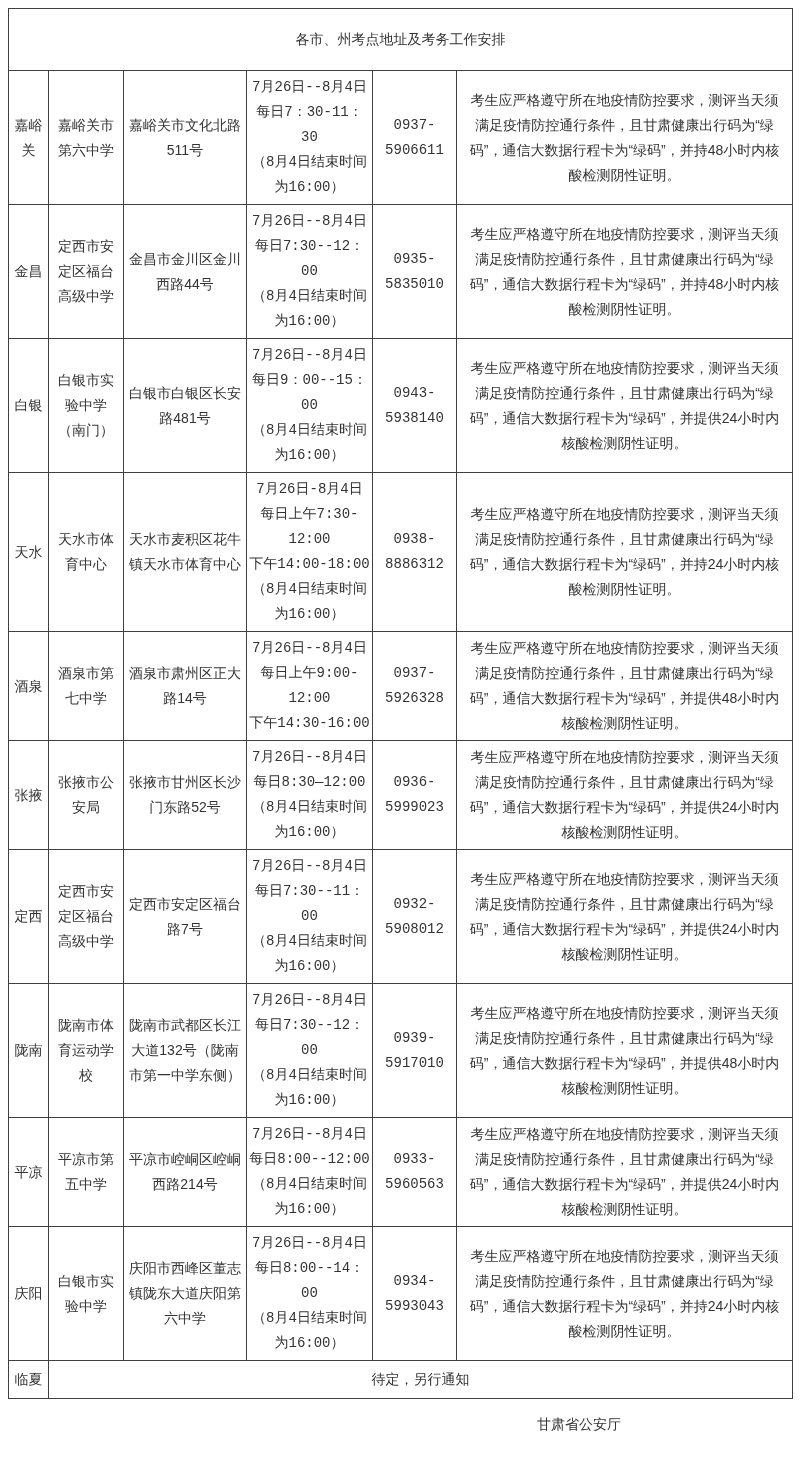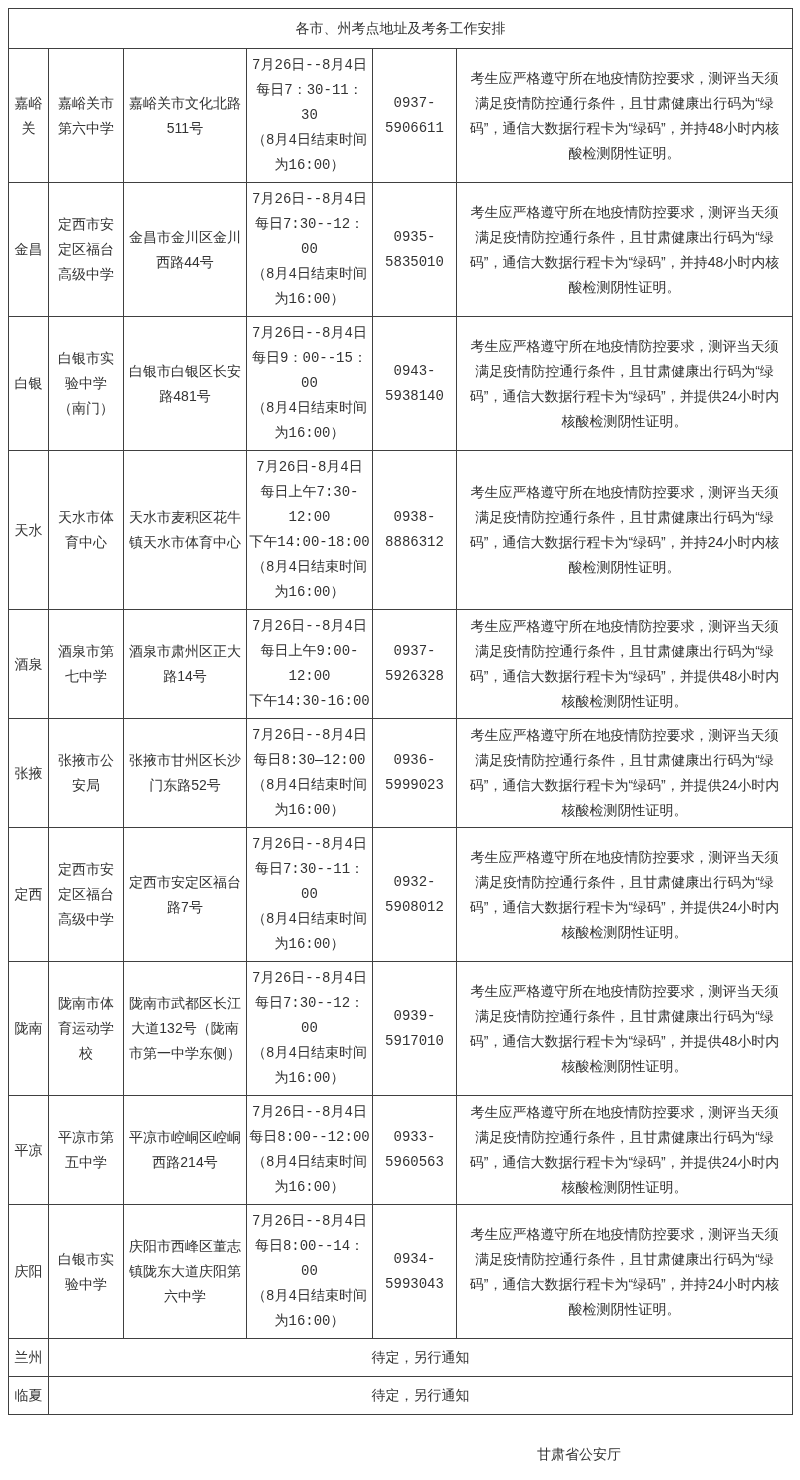--- a/index.html
+++ b/index.html
@@ -17,28 +17,28 @@
   }
   td {
     border: 1px solid #404040;
     text-align: center;
     vertical-align: middle;
     font-size: 14px;
     line-height: 25px;
     padding: 4px;
     word-break: break-word;
   }
-  tr.title-row td { padding: 7px 4px; }
+  tr.title-row td { padding: 18px 4px; }
   td.c-sched { padding: 4px 2px; }
   td.c-remark { padding: 4px 12px; }
   .pre { white-space: pre-line; font-family: Liberation Mono, monospace; }
   tr.pending-row td { padding: 6px 4px; }
   .footer {
     width: 676px;
-    margin-top: 28px;
+    margin-top: 14px;
     padding-left: 44px;
   }
   .footer-org {
     text-align: right;
     font-size: 14px;
     padding-right: 55px;
     line-height: 22px;
   }
 </style>
 </head>
@@ -185,24 +185,20 @@
       <td class="c-sched pre">7月26日--8月4日
 每日8:00--14：00
 （8月4日结束时间
 为16:00）</td>
       <td class="pre">0934-
 5993043</td>
       <td class="c-remark">考生应严格遵守所在地疫情防控要求，测评当天须满足疫情防控通行条件，且甘肃健康出行码为“绿码”，通信大数据行程卡为“绿码”，并持24小时内核酸检测阴性证明。</td>
     </tr>
 
     <tr class="pending-row">
-      <td>兰州</td>
-      <td colspan="5">待定，另行通知</td>
-    </tr>
-    <tr class="pending-row">
       <td>临夏</td>
       <td colspan="5">待定，另行通知</td>
     </tr>
   </tbody>
 </table>
 
 <div class="footer">
   <div class="footer-org">甘肃省公安厅</div>
 
 </div>

